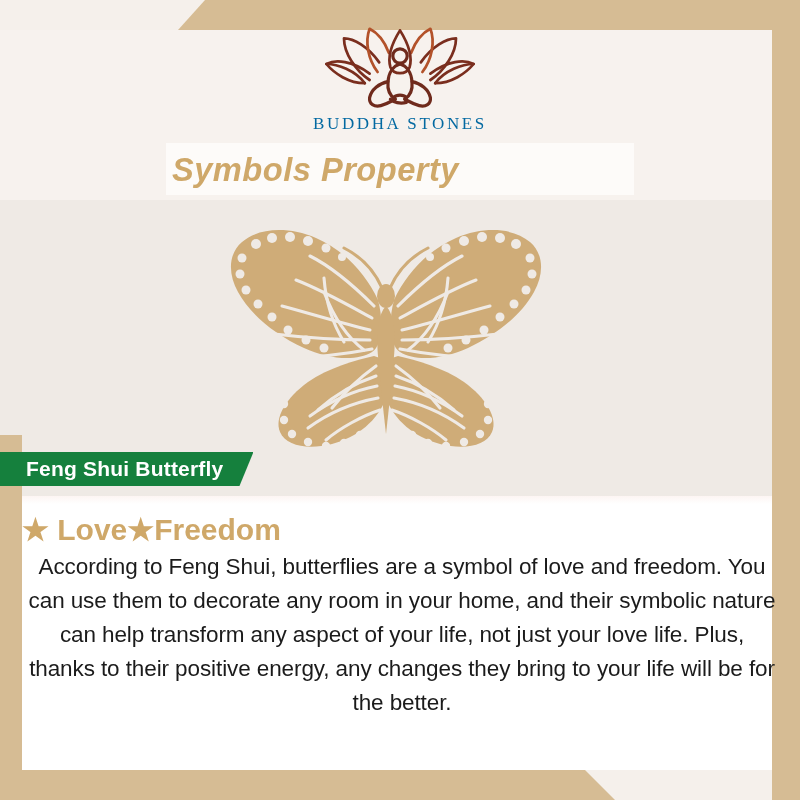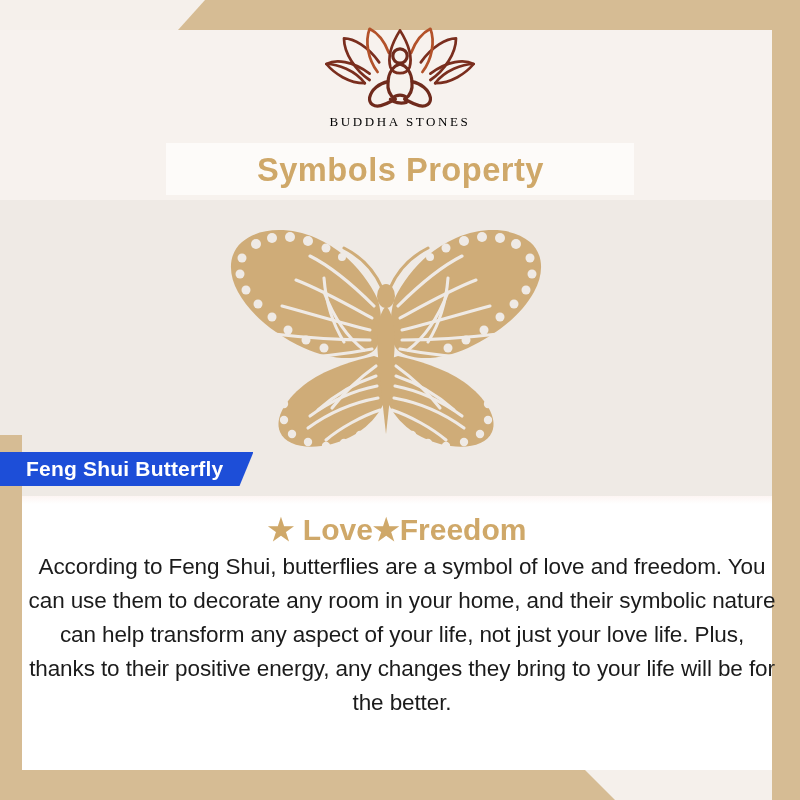--- a/index.html
+++ b/index.html
@@ -85,38 +85,39 @@
   .logo-mark {
     display: block;
     margin: 0 auto;
     width: 160px;
     height: 88px;
   }
   .logo-wordmark {
     display: block;
     margin-top: 2px;
     font-family: "Liberation Serif", serif;
-    font-size: 13px;
+    font-size: 17px;
     letter-spacing: 2.6px;
-    color: #000000;
+    color: #0369a1;
     font-weight: 400;
   }
 
   
   .title-banner {
     position: absolute;
     top: 143px;
     left: 166px;
     width: 468px;
     height: 52px;
     background: #fdfbf9;
     display: flex;
     align-items: center;
-    justify-content: center;
+    justify-content: flex-start;
     z-index: 5;
+    font-style: italic;
   }
   .title-text {
     font-family: "Liberation Sans Narrow", "Liberation Sans", sans-serif;
     font-size: 34px;
     font-weight: bold;
     color: #cfa869;
     letter-spacing: 0.5px;
     transform: scaleX(0.96);
   }
 
@@ -143,21 +144,21 @@
     width: 340px;
     height: 230px;
   }
 
   
   .ribbon {
     position: absolute;
     left: 0;
     top: 452px;
     height: 34px;
-    background: #1d4ed8;
+    background: #15803d;
     display: flex;
     align-items: center;
     padding-left: 26px;
     padding-right: 30px;
     clip-path: polygon(0 0, 100% 0, calc(100% - 14px) 100%, 0 100%);
     z-index: 6;
   }
   .ribbon-text {
     font-family: "Liberation Sans Narrow", "Liberation Sans", sans-serif;
     font-size: 21px;
@@ -183,21 +184,21 @@
     width: 100%;
     height: 8px;
     background: linear-gradient(#fdf5f3, #ffffff);
   }
 
   .subhead {
     position: absolute;
     top: 16px;
     left: 0;
     width: 750px;
-    text-align: center;
+    text-align: left;
     font-family: "Liberation Sans Narrow", "Liberation Sans", sans-serif;
     font-size: 30px;
     font-weight: bold;
     color: #cfa869;
     letter-spacing: 0px;
     white-space: nowrap;
   }
 
   .paragraph {
     position: absolute;

